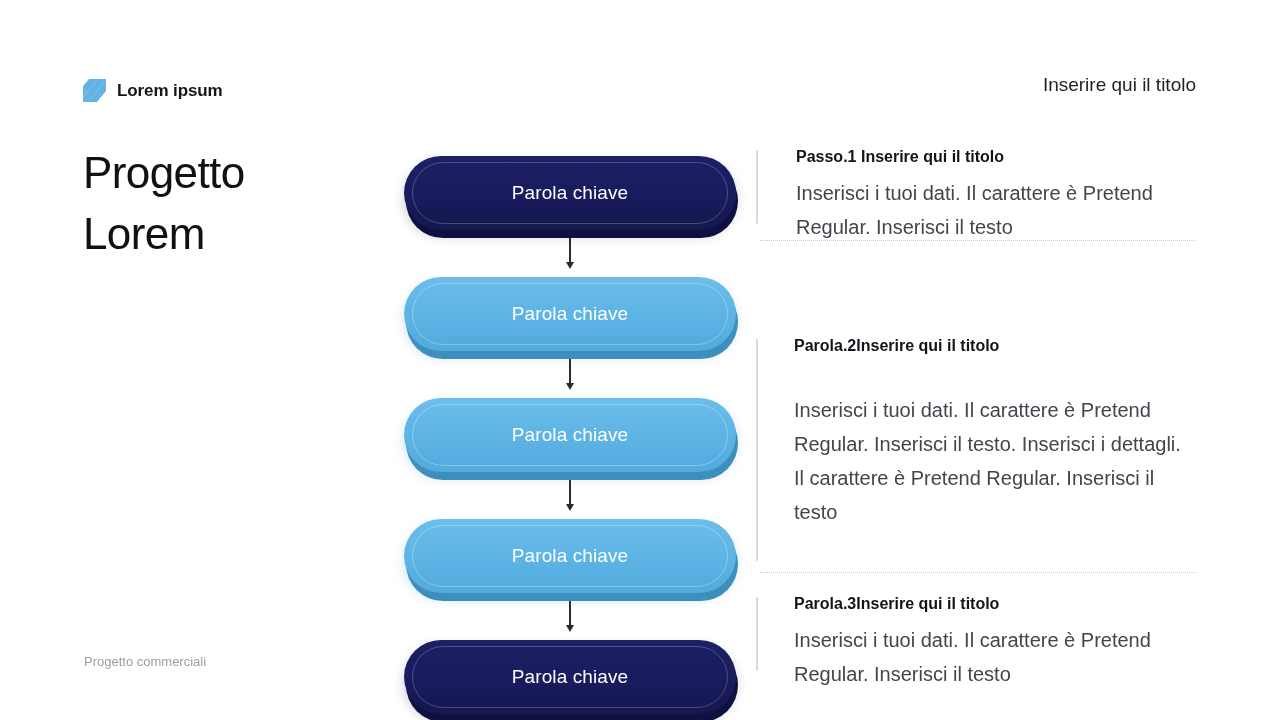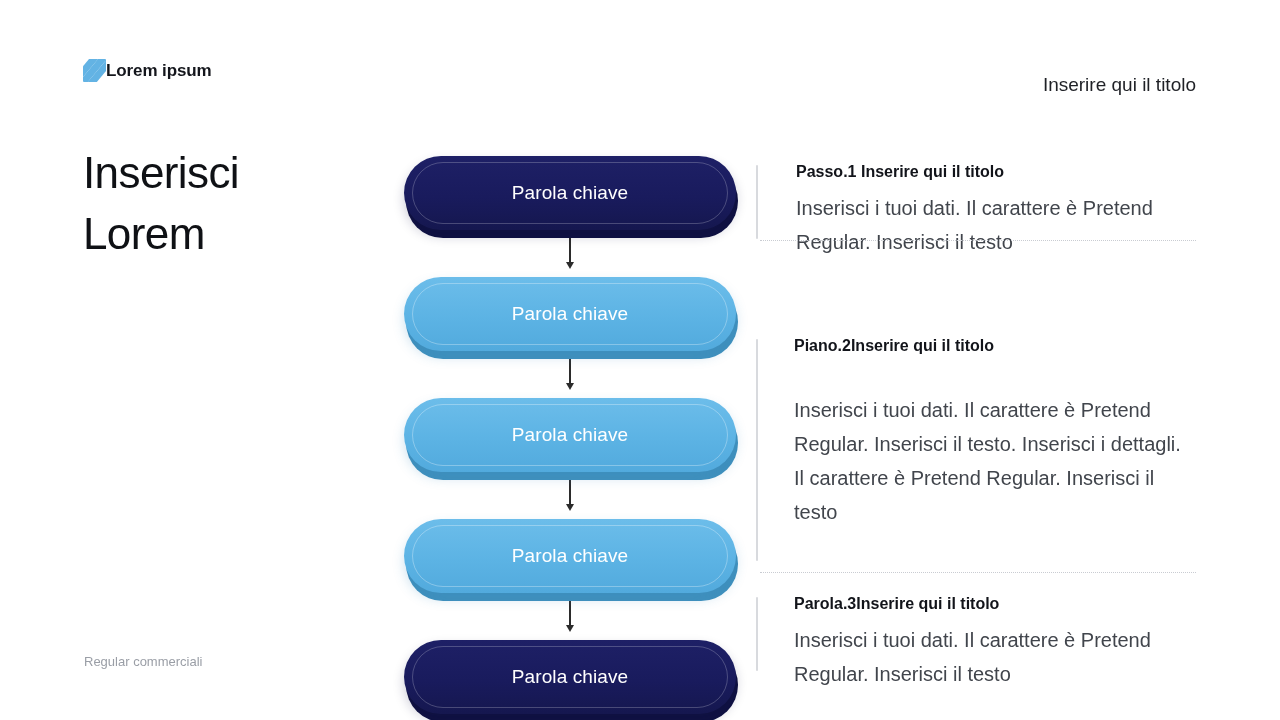--- a/index.html
+++ b/index.html
@@ -10,22 +10,22 @@
     overflow:hidden;
   }
   .slide {
     position:relative;
     width:1280px; height:720px;
     background:#ffffff;
   }
 
   
   .brand {
-    position:absolute; left:83px; top:59px;
-    display:flex; align-items:center; 
+    position:absolute; left:83px; top:79px;
+    display:flex; align-items:center; gap:11px;
   }
   .brand-logo {
     width:23px; height:23px;
     background:#ffffff;
     position:relative; overflow:hidden;
     border-radius:1px;
   }
   .brand-logo .st {
     position:absolute;
     width:7px; height:46px;
@@ -139,21 +139,21 @@
     font-weight:400;
     width:400px;
   }
   .divider {
     position:absolute; left:4px;
     width:436px; height:0;
     border-top:1px dotted #c9ccd2;
   }
 
   
-  #step-1 { position:absolute; left:0; top:15px;padding-left:40px; }
+  #step-1 { position:absolute; left:0; top:0;padding-left:40px; }
   #step-1 .vbar { height:74px; }
   #step-2 { position:absolute; left:0; top:189px; }
   #step-2 .vbar { height:222px; }
   #step-2 .step-body { margin-top:36px; }
   #step-3 { position:absolute; left:0; top:447px; }
   #step-3 .vbar { height:74px; }
   #div-1 { top:94px; }
   #div-2 { top:426px; }
 </style>
 </head>
@@ -165,24 +165,24 @@
     <span class="brand-logo">
       <span class="st a"></span>
         <span class="st b"></span>
         <span class="st c"></span>
     </span>
     <span class="brand-name">Lorem ipsum</span>
   </div>
   <div class="header-title">Inserire qui il titolo</div>
 
   <div class="page-title">
-    <span class="ln">Inserisci</span>
+    <span class="ln">Progetto</span>
     <span class="ln">Lorem</span>
   </div>
-  <div class="footer-note">Regular commerciali</div>
+  <div class="footer-note">Progetto commerciali</div>
 
   <div class="flow">
 
     <div class="node-wrap">
       <div class="node-shadow dark"></div>
       <div class="node dark">
         <span class="inner-line"></span>
         <span>Parola chiave</span>
       </div>
     </div>
@@ -249,21 +249,21 @@
         <span class="num">Passo.1</span><span class="txt"> Inserire qui il titolo</span>
       </div>
       <div class="step-body">Inserisci i tuoi dati. Il carattere è Pretend Regular. Inserisci il testo</div>
     </div>
 
     <div class="divider" id="div-1"></div>
 
     <div class="step" id="step-2">
       <span class="vbar"></span>
       <div class="step-title">
-        <span class="num">Piano.2</span><span class="txt">Inserire qui il titolo</span>
+        <span class="num">Parola.2</span><span class="txt">Inserire qui il titolo</span>
       </div>
       <div class="step-body">Inserisci i tuoi dati. Il carattere è Pretend Regular. Inserisci il testo. Inserisci i dettagli. Il carattere è Pretend Regular. Inserisci il testo</div>
     </div>
 
     <div class="divider" id="div-2"></div>
 
     <div class="step" id="step-3">
       <span class="vbar"></span>
       <div class="step-title">
         <span class="num">Parola.3</span><span class="txt">Inserire qui il titolo</span>

